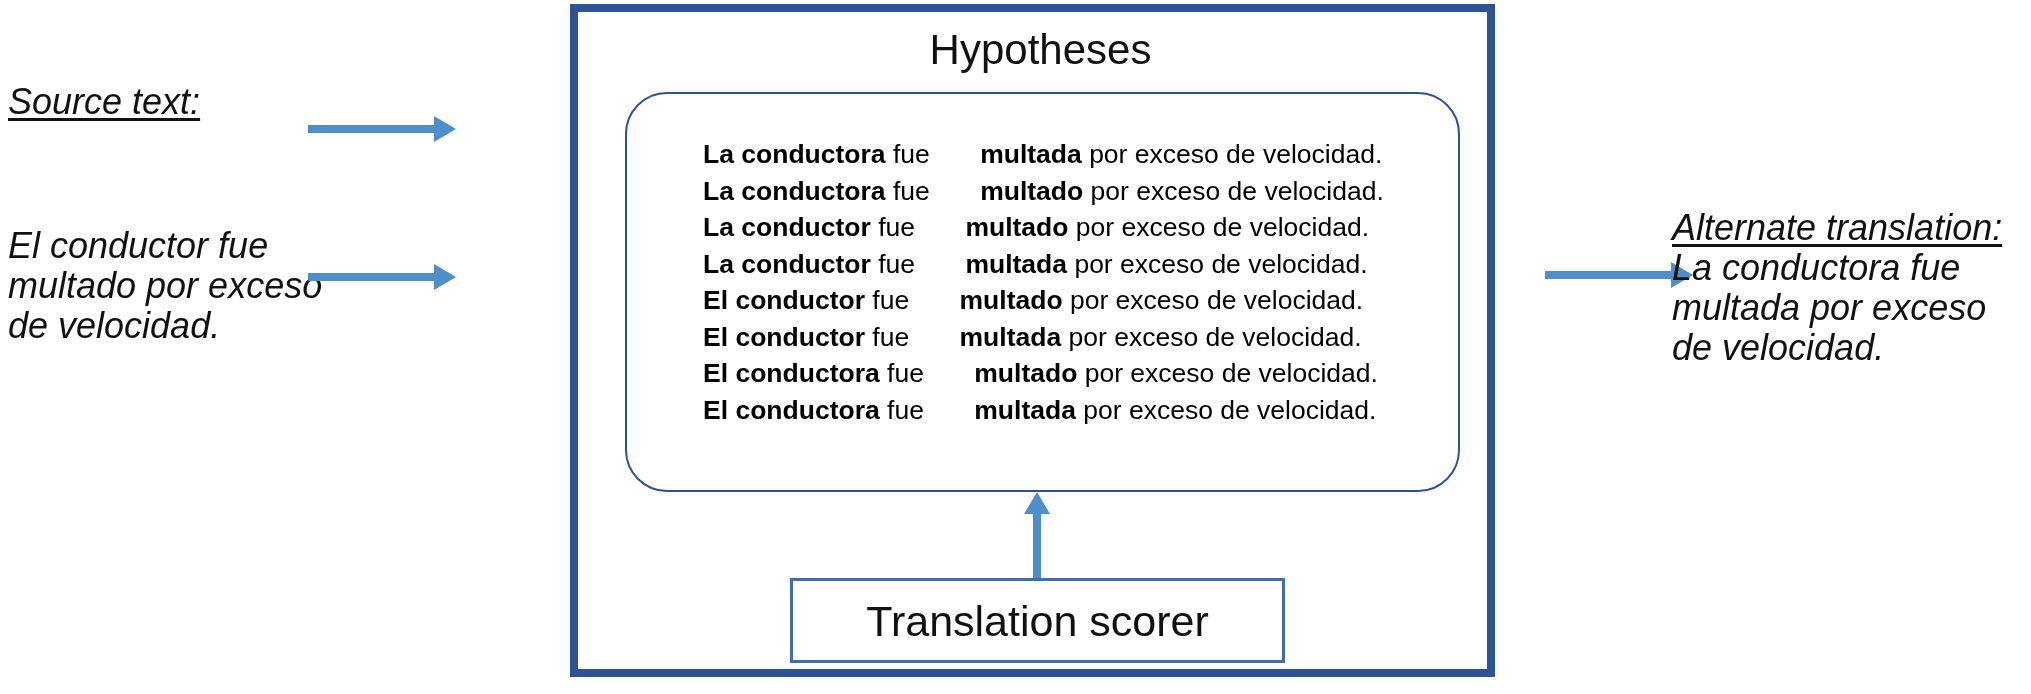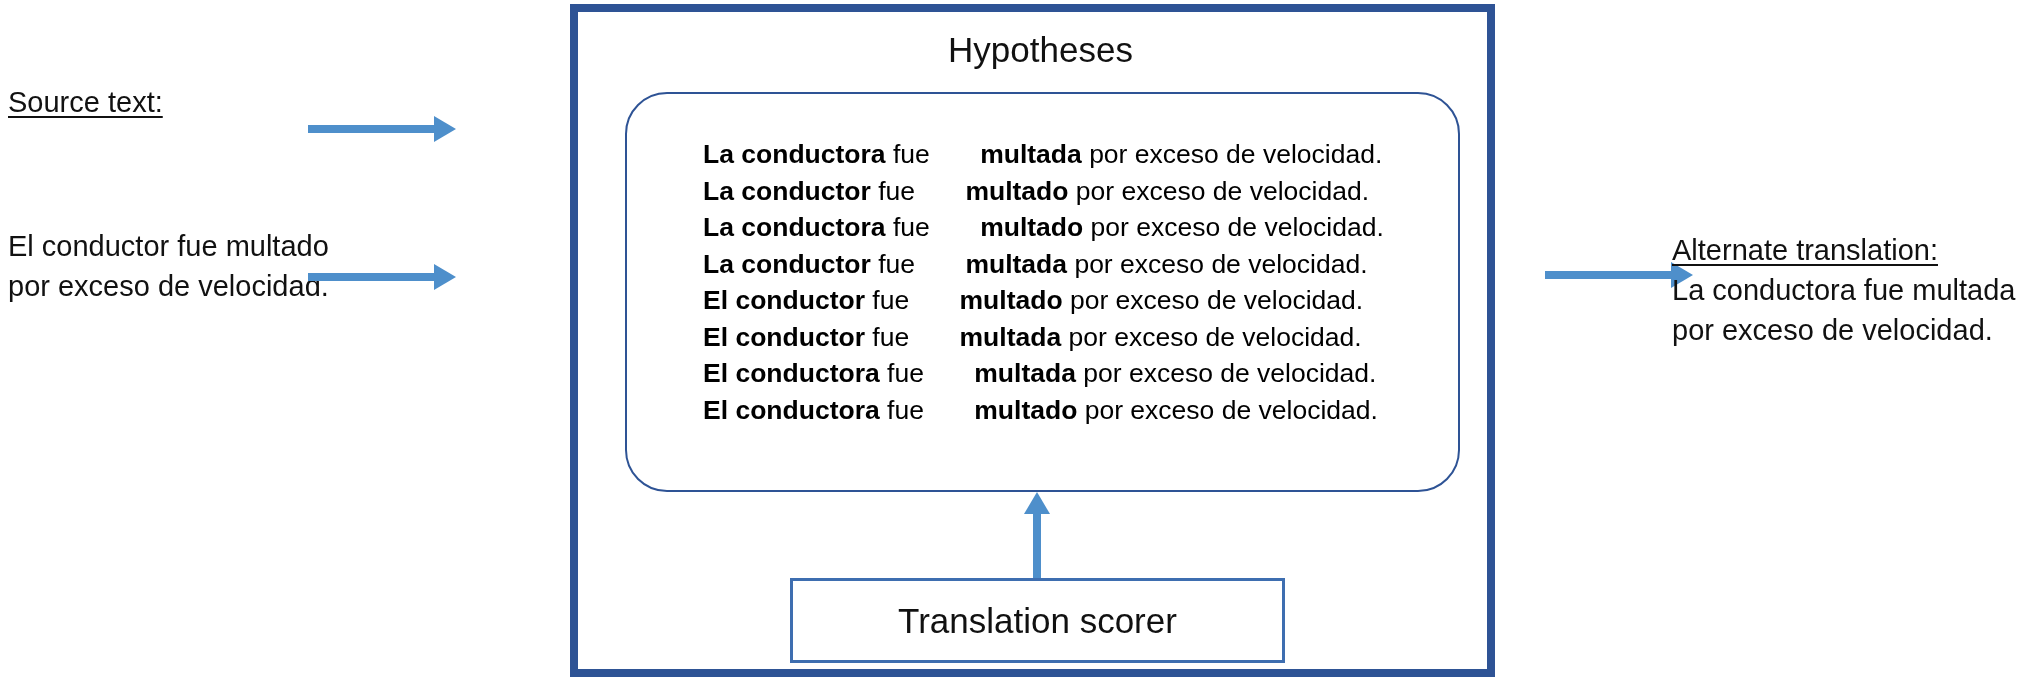--- a/index.html
+++ b/index.html
@@ -1,27 +1,27 @@
 <!DOCTYPE html>
 <html><head>
 <meta charset="utf-8">
 <style>
   html,body{margin:0;padding:0;background:#ffffff;}
   body{width:2031px;height:694px;position:relative;overflow:hidden;
        font-family:"Liberation Sans","DejaVu Sans",sans-serif;color:#000;}
   .abs{position:absolute;}
 
   
-  .side-block{position:absolute;font-size:29px;line-height:40px;color:#111;}
+  .side-block{position:absolute;font-size:36px;line-height:40px;color:#111;font-style:italic;}
   .side-block .hdr{text-decoration:underline;text-underline-offset:4px;white-space:nowrap;}
   .side-block .body{white-space:pre-line;}
 
   #source-block{left:8px;top:82px;width:360px;}
   #original-block{left:8px;top:226px;width:360px;}
-  #alternate-block{left:1672px;top:230px;width:360px;}
+  #alternate-block{left:1672px;top:208px;width:360px;}
 
   
   .arrow-h{position:absolute;height:26px;}
   .arrow-h .shaft{position:absolute;left:0;top:9px;height:8px;background:#4E8FCB;}
   .arrow-h .head{position:absolute;top:0;width:0;height:0;
       border-top:13px solid transparent;border-bottom:13px solid transparent;
       border-left:22px solid #4E8FCB;}
 
   #arrow-source{left:308px;top:116px;width:148px;}
   #arrow-source .shaft{width:126px;}
@@ -41,35 +41,35 @@
       border-left:13px solid transparent;border-right:13px solid transparent;
       border-bottom:22px solid #4E8FCB;}
   #arrow-scorer{left:1024px;top:492px;height:100px;}
   #arrow-scorer .shaft{height:78px;}
 
   
   #system-box{left:570px;top:4px;width:925px;height:673px;
       border:8px solid #2E5395;background:#fff;box-sizing:border-box;}
 
   #hypotheses-title{position:absolute;left:570px;top:28px;width:941px;
-      text-align:center;font-size:35px;line-height:44px;color:#111;}
+      text-align:center;font-size:42px;line-height:44px;color:#111;}
 
   
   #hypotheses-box{left:625px;top:92px;width:835px;height:400px;
       border:2px solid #2E5395;border-radius:42px;box-sizing:border-box;background:#fff;}
 
   #hypotheses-list{position:absolute;left:660px;top:136px;width:800px;}
   .hyp-line{font-size:26.5px;line-height:36.5px;white-space:nowrap;color:#000;}
   .hyp-line b{font-weight:700;margin-left:43px;}
 
   
   #scorer-box{left:790px;top:578px;width:495px;height:85px;
       border:3px solid #3E6EB0;box-sizing:border-box;background:#fff;
       display:flex;align-items:center;justify-content:center;}
-  #scorer-label{font-size:35px;line-height:42px;color:#111;}
+  #scorer-label{font-size:43px;line-height:42px;color:#111;}
 </style>
 </head>
 <body>
 
 <div class="side-block" id="source-block">
   <div class="hdr">Source text:</div>
 </div>
 
 <div class="side-block" id="original-block">
   <div class="body">El conductor fue multado por exceso de velocidad.</div>
@@ -88,39 +88,39 @@
 
 <div id="hypotheses-title">Hypotheses</div>
 
 <div class="abs" id="hypotheses-box"></div>
 
 <div id="hypotheses-list">
   <div class="hyp-line">
     <b>La conductora</b><span> fue </span><b>multada</b><span> por exceso de velocidad.</span>
   </div>
   <div class="hyp-line">
-    <b>La conductor</b><span> fue </span><b>multado</b><span> por exceso de velocidad.</span>
+    <b>La conductora</b><span> fue </span><b>multado</b><span> por exceso de velocidad.</span>
   </div>
   <div class="hyp-line">
-    <b>La conductora</b><span> fue </span><b>multado</b><span> por exceso de velocidad.</span>
+    <b>La conductor</b><span> fue </span><b>multado</b><span> por exceso de velocidad.</span>
   </div>
   <div class="hyp-line">
     <b>La conductor</b><span> fue </span><b>multada</b><span> por exceso de velocidad.</span>
   </div>
   <div class="hyp-line">
     <b>El conductor</b><span> fue </span><b>multado</b><span> por exceso de velocidad.</span>
   </div>
   <div class="hyp-line">
     <b>El conductor</b><span> fue </span><b>multada</b><span> por exceso de velocidad.</span>
   </div>
   <div class="hyp-line">
-    <b>El conductora</b><span> fue </span><b>multada</b><span> por exceso de velocidad.</span>
+    <b>El conductora</b><span> fue </span><b>multado</b><span> por exceso de velocidad.</span>
   </div>
   <div class="hyp-line">
-    <b>El conductora</b><span> fue </span><b>multado</b><span> por exceso de velocidad.</span>
+    <b>El conductora</b><span> fue </span><b>multada</b><span> por exceso de velocidad.</span>
   </div>
 </div>
 
 <div class="arrow-v" id="arrow-scorer">
   <div class="head"></div>
   <div class="shaft"></div>
 </div>
 
 <div class="abs" id="scorer-box">
   <span id="scorer-label">Translation scorer</span>

